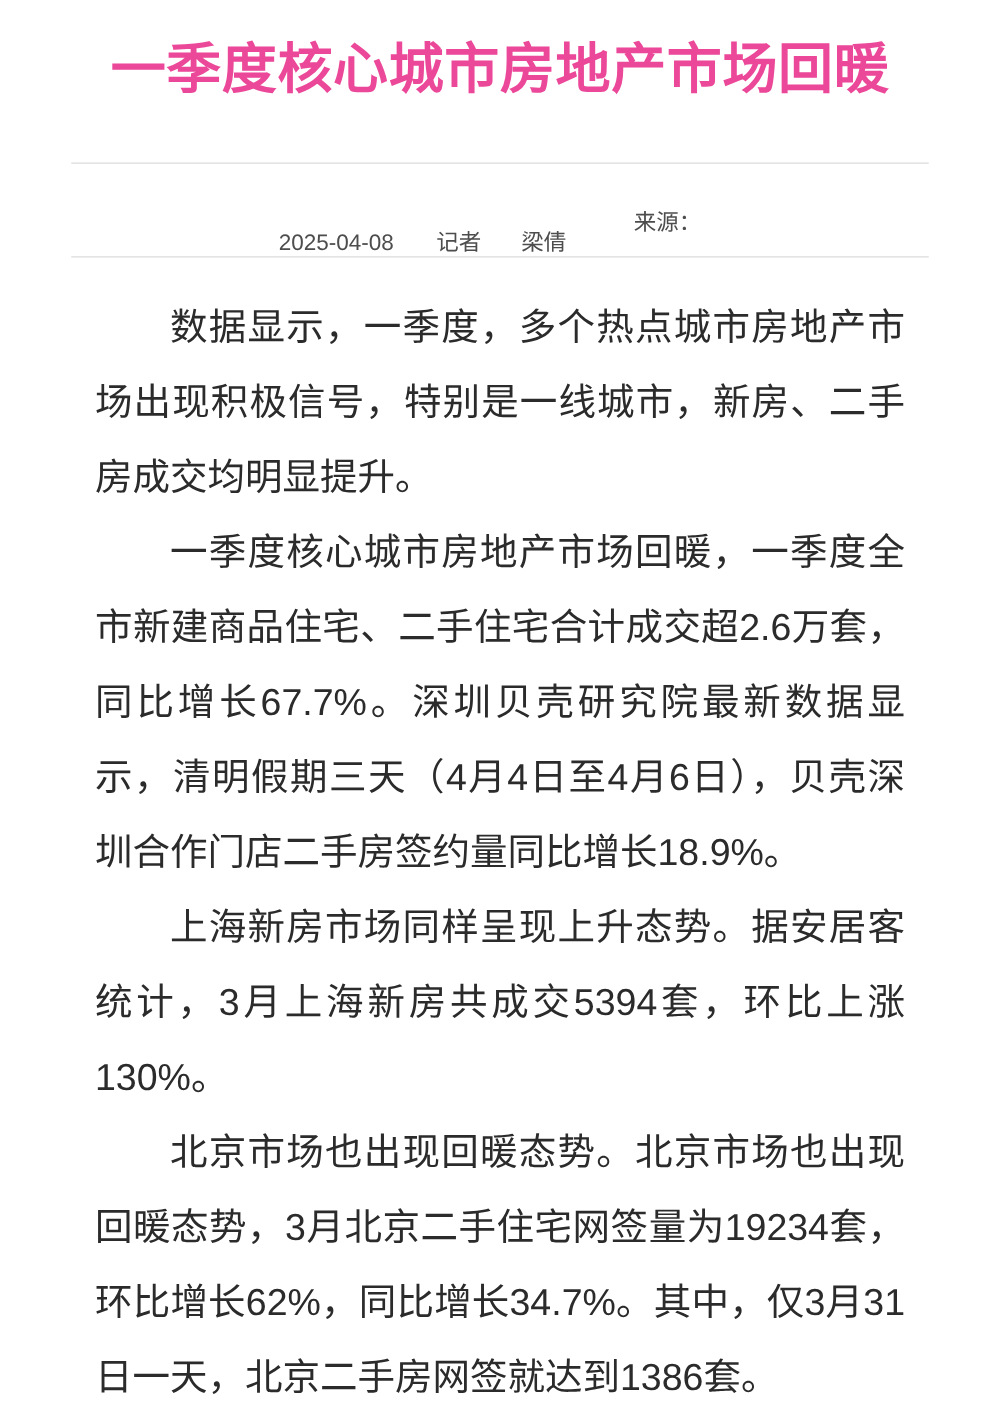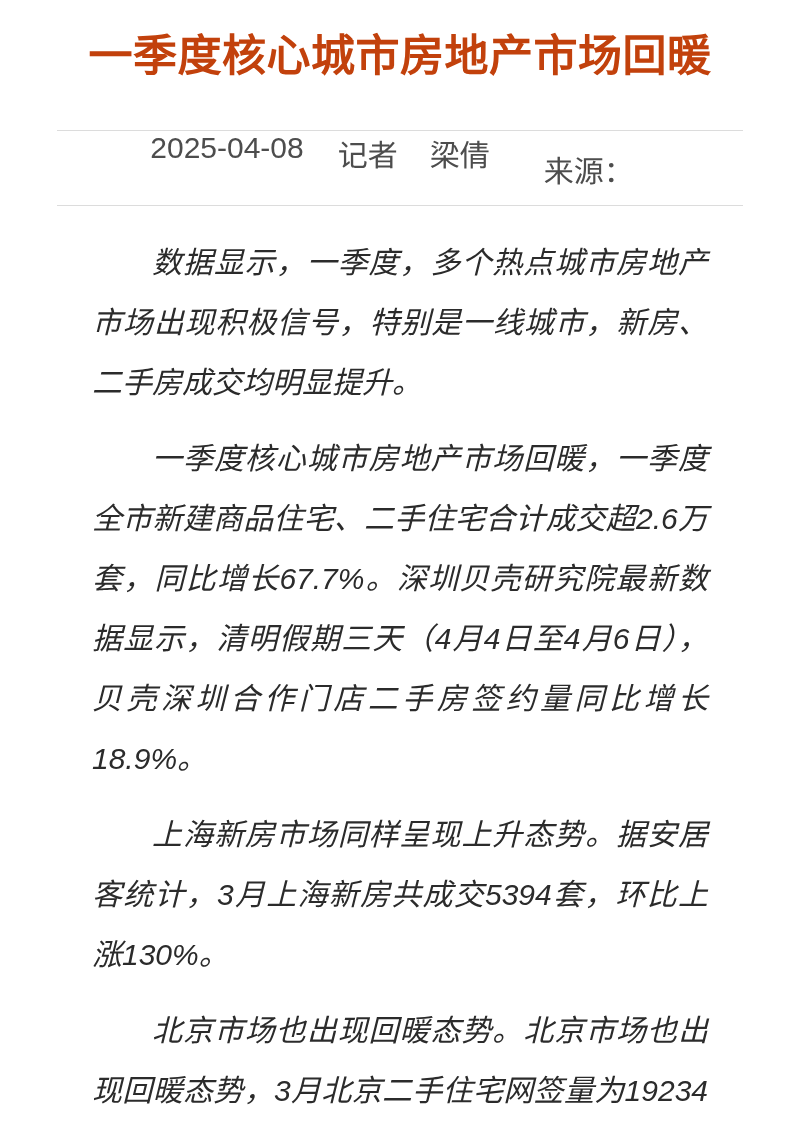--- a/index.html
+++ b/index.html
@@ -17,40 +17,40 @@
   }
   .article {
     width: 800px;
   }
   .article-title {
     margin: 0;
     padding: 26px 44px 0 44px;
     font-size: 44px;
     line-height: 60px;
     font-weight: 700;
-    color: #c2410c;
+    color: #ec4899;
     text-align: center;
     letter-spacing: 0.5px;
   }
   .divider {
     border: none;
     border-top: 1px solid #dcdcdc;
     margin: 0 57px;
     height: 0;
   }
   .divider-top {
     margin-top: 44px;
   }
   .meta-row {
     height: 74px;
     margin: 0 57px;
     display: flex;
-    align-items: flex-start;
+    align-items: flex-end;
     justify-content: center;
-    font-size: 30px;
+    font-size: 18px;
     color: #4d4d4d;
     white-space: nowrap;
   }
   .meta-date {
     margin-right: 34px;
   }
   .meta-reporter-label {
     margin-right: 32px;
   }
   .meta-reporter-name {
@@ -62,25 +62,24 @@
   }
   .article-body {
     margin: 27px 76px 0 76px;
     font-size: 30px;
     line-height: 60px;
     color: #2b2b2b;
     text-align: justify;
     text-justify: inter-ideograph;
   }
   .article-body p {
-    margin: 16px;
+    margin: 0;
     padding: 0;
     text-indent: 2em;
     word-break: break-word;
-    font-style: italic;
   }
 </style>
 </head>
 <body>
 
 <article class="article">
 
   <h1 class="article-title">一季度核心城市房地产市场回暖</h1>
 
   <hr class="divider divider-top">

